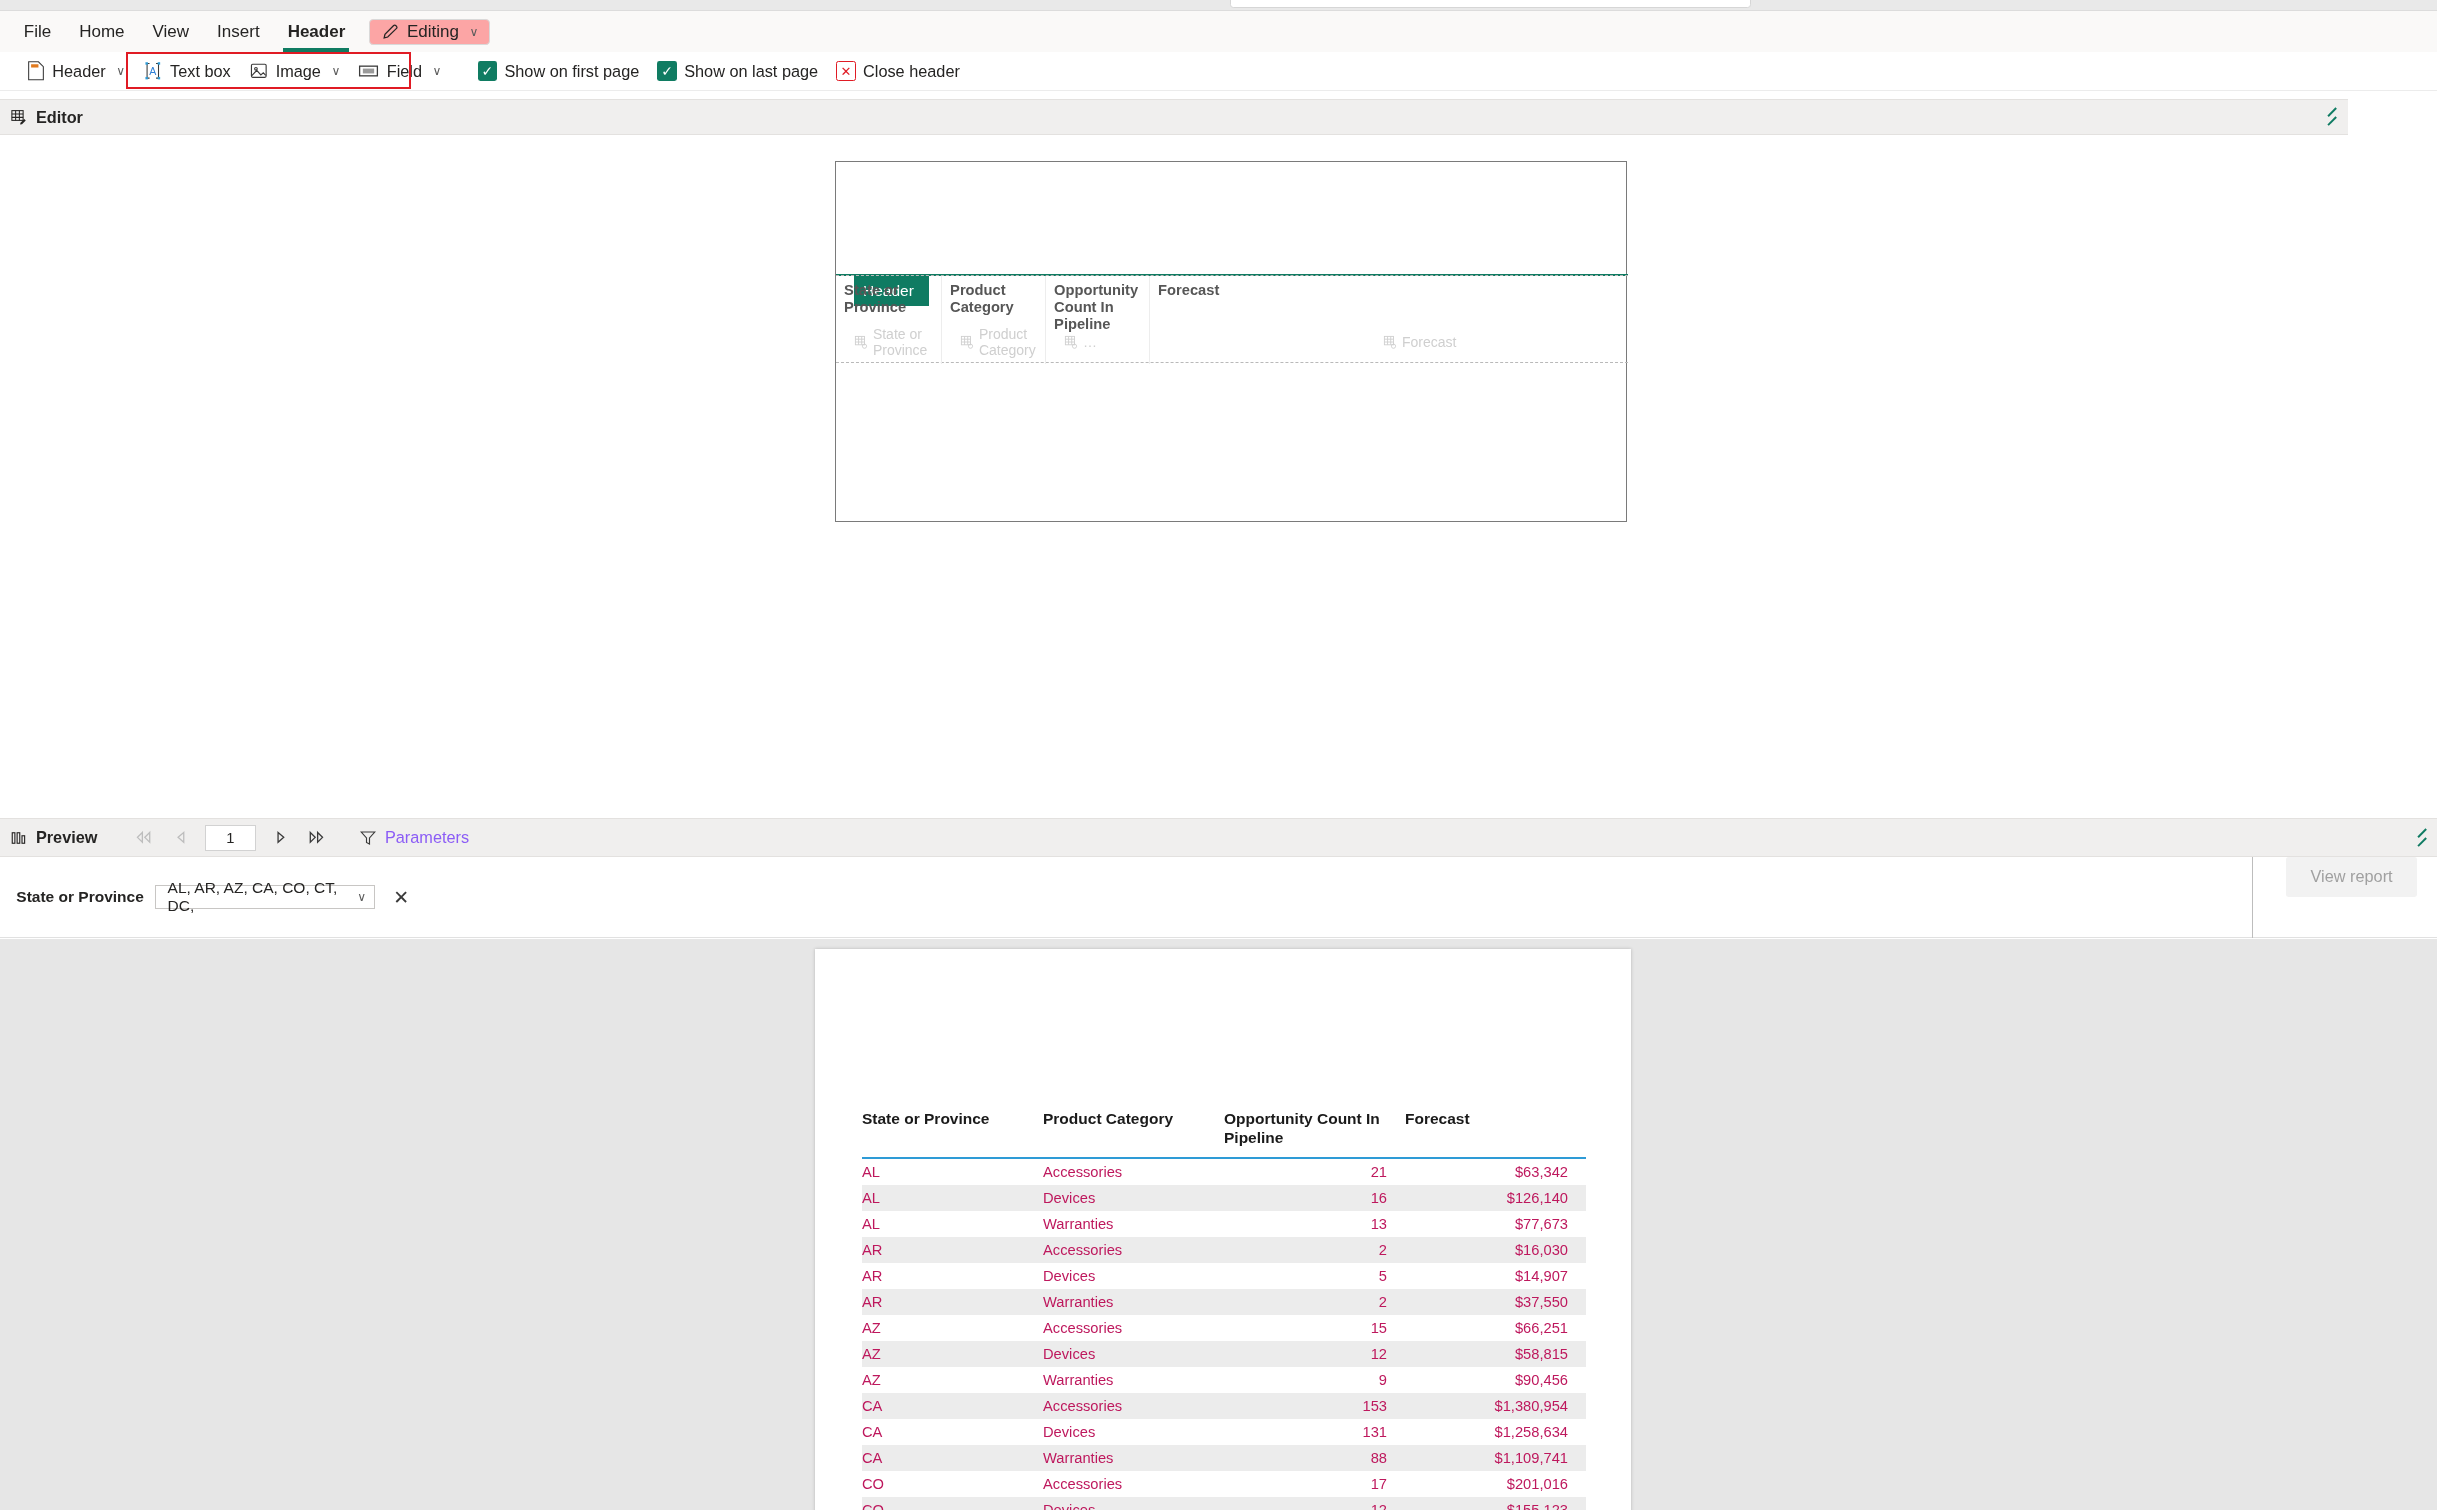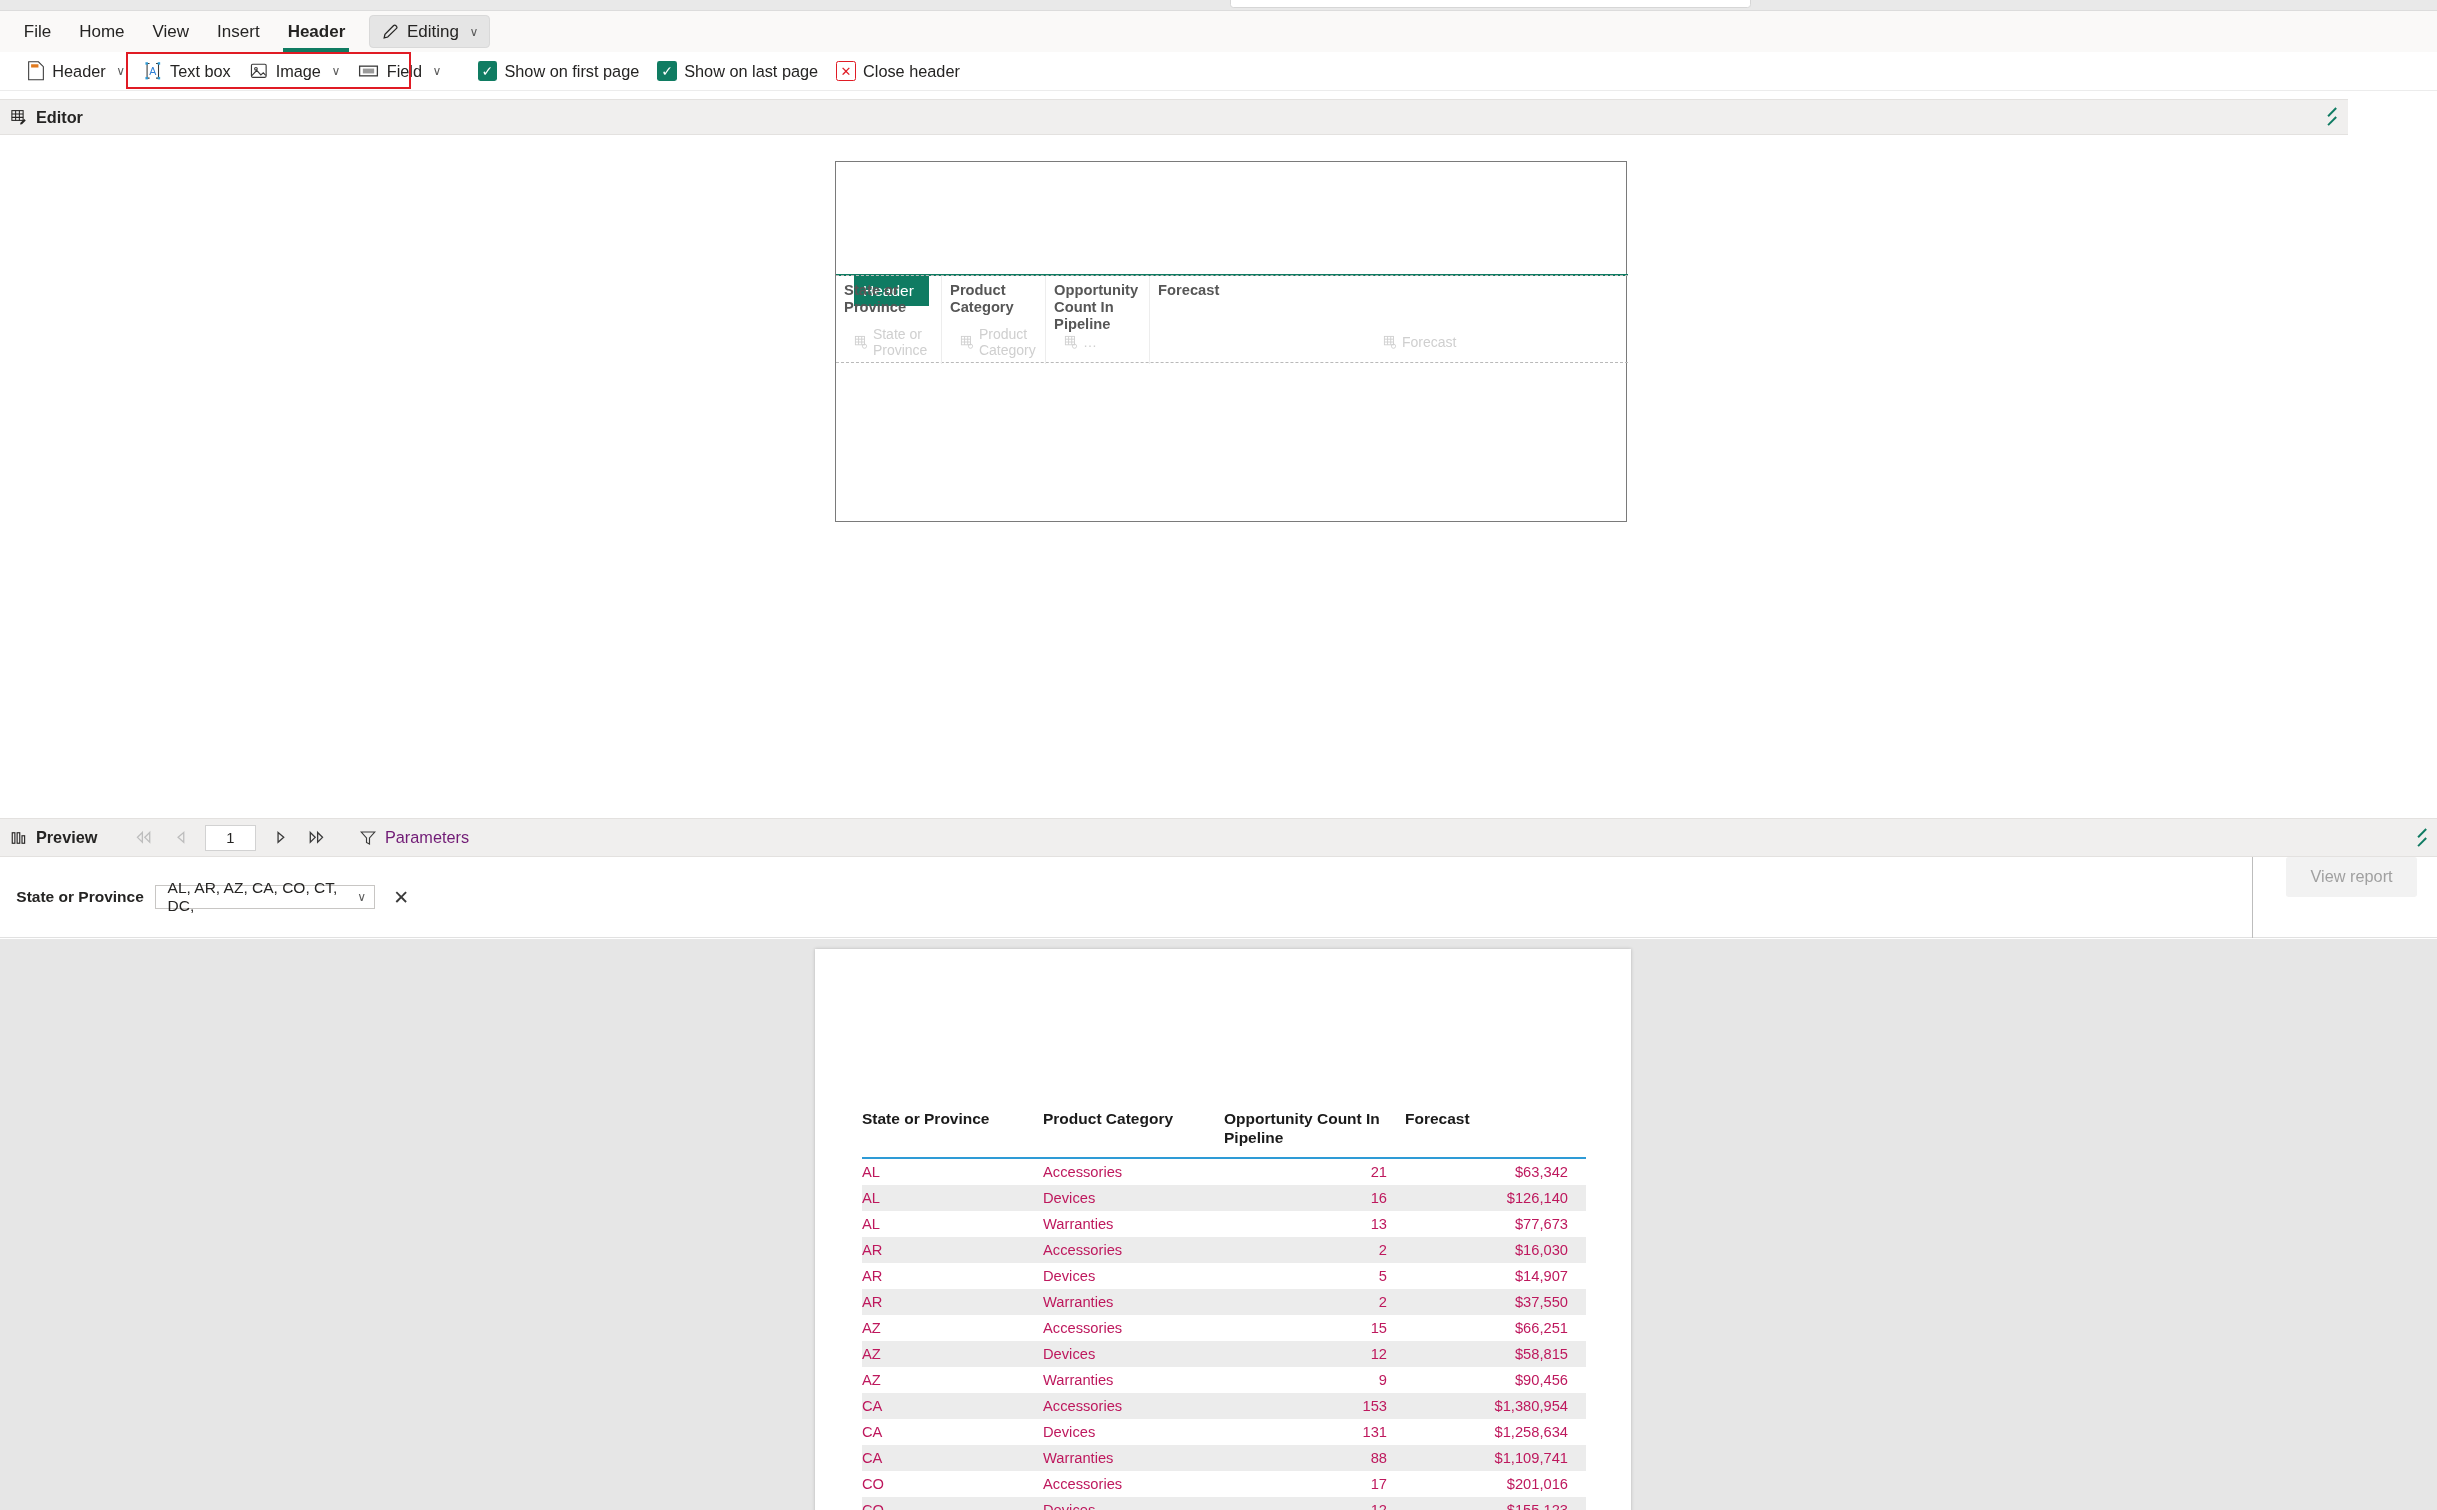--- a/index.html
+++ b/index.html
@@ -29,22 +29,22 @@
     font-size: 17px; color: #252423; padding: 4.9px 14px;
     height: 33px; display: flex; align-items: center; cursor: pointer;
     position: relative;
   }
   .rtab.active { font-weight: bold; }
   .rtab.active::after {
     content: ""; position: absolute; left: 9.8px; right: 9.8px; bottom: -3.3px;
     height: 3.3px; background: #107c62;
   }
   #editing-chip {
-    margin-left: 9.8px; height: 33px; display: flex; align-items: center; gap: 7.3px;
-    border: 0.8px solid #d9d9d9; border-radius: 4.1px; background: #e5e5e5;
+    margin-left: 9.8px; height: 26px; display: flex; align-items: center; gap: 7.3px;
+    border: 0.8px solid #d9d9d9; border-radius: 4.1px; background: #fca5a5;
     padding: 0 10.6px; cursor: pointer;
   }
   #editing-chip .lbl { font-size: 17px; color: #252423; }
 
   
   #cmdbar {
     position: absolute; left: 0; top: 52px; width: 2438px; height: 39px;
     background: #ffffff; display: flex; align-items: center; padding-left: 18px;
     border-bottom: 0.8px solid #ececec;
   }
@@ -120,21 +120,21 @@
   }
   #preview-bar .title { font-size: 16.3px; font-weight: bold; color: #252423; margin-left: 8.1px; margin-right: 29px; }
   .pgbtn { width: 36px; height: 29px; display: flex; align-items: center; justify-content: center;
            color: #bdbdbd; font-size: 15.5px; cursor: pointer; }
   .pgbtn.on { color: #3a3a3a; }
   #pageno {
     width: 51px; height: 26px; background: #ffffff; border: 0.8px solid #d2d2d2;
     font-size: 14.7px; color: #252423; text-align: center; line-height: 24.4px; margin: 0 6.5px;
   }
   #params-btn { display: flex; align-items: center; gap: 8.1px; margin-left: 24.4px;
-                font-size: 16.3px; color: #701a75; cursor: pointer; }
+                font-size: 16.3px; color: #8b5cf6; cursor: pointer; }
 
   
   #param-strip {
     position: absolute; left: 0; top: 857px; width: 2438px; height: 81px;
     background: #ffffff; display: flex; align-items: center; padding-left: 16.3px;
     border-bottom: 0.8px solid #e1e1e1;
   }
   #param-label { font-size: 15.5px; font-weight: bold; color: #252423; margin-right: 11.4px; }
   #param-select {
     width: 220px; height: 24px; border: 0.8px solid #c8c6c4; background: #ffffff;

